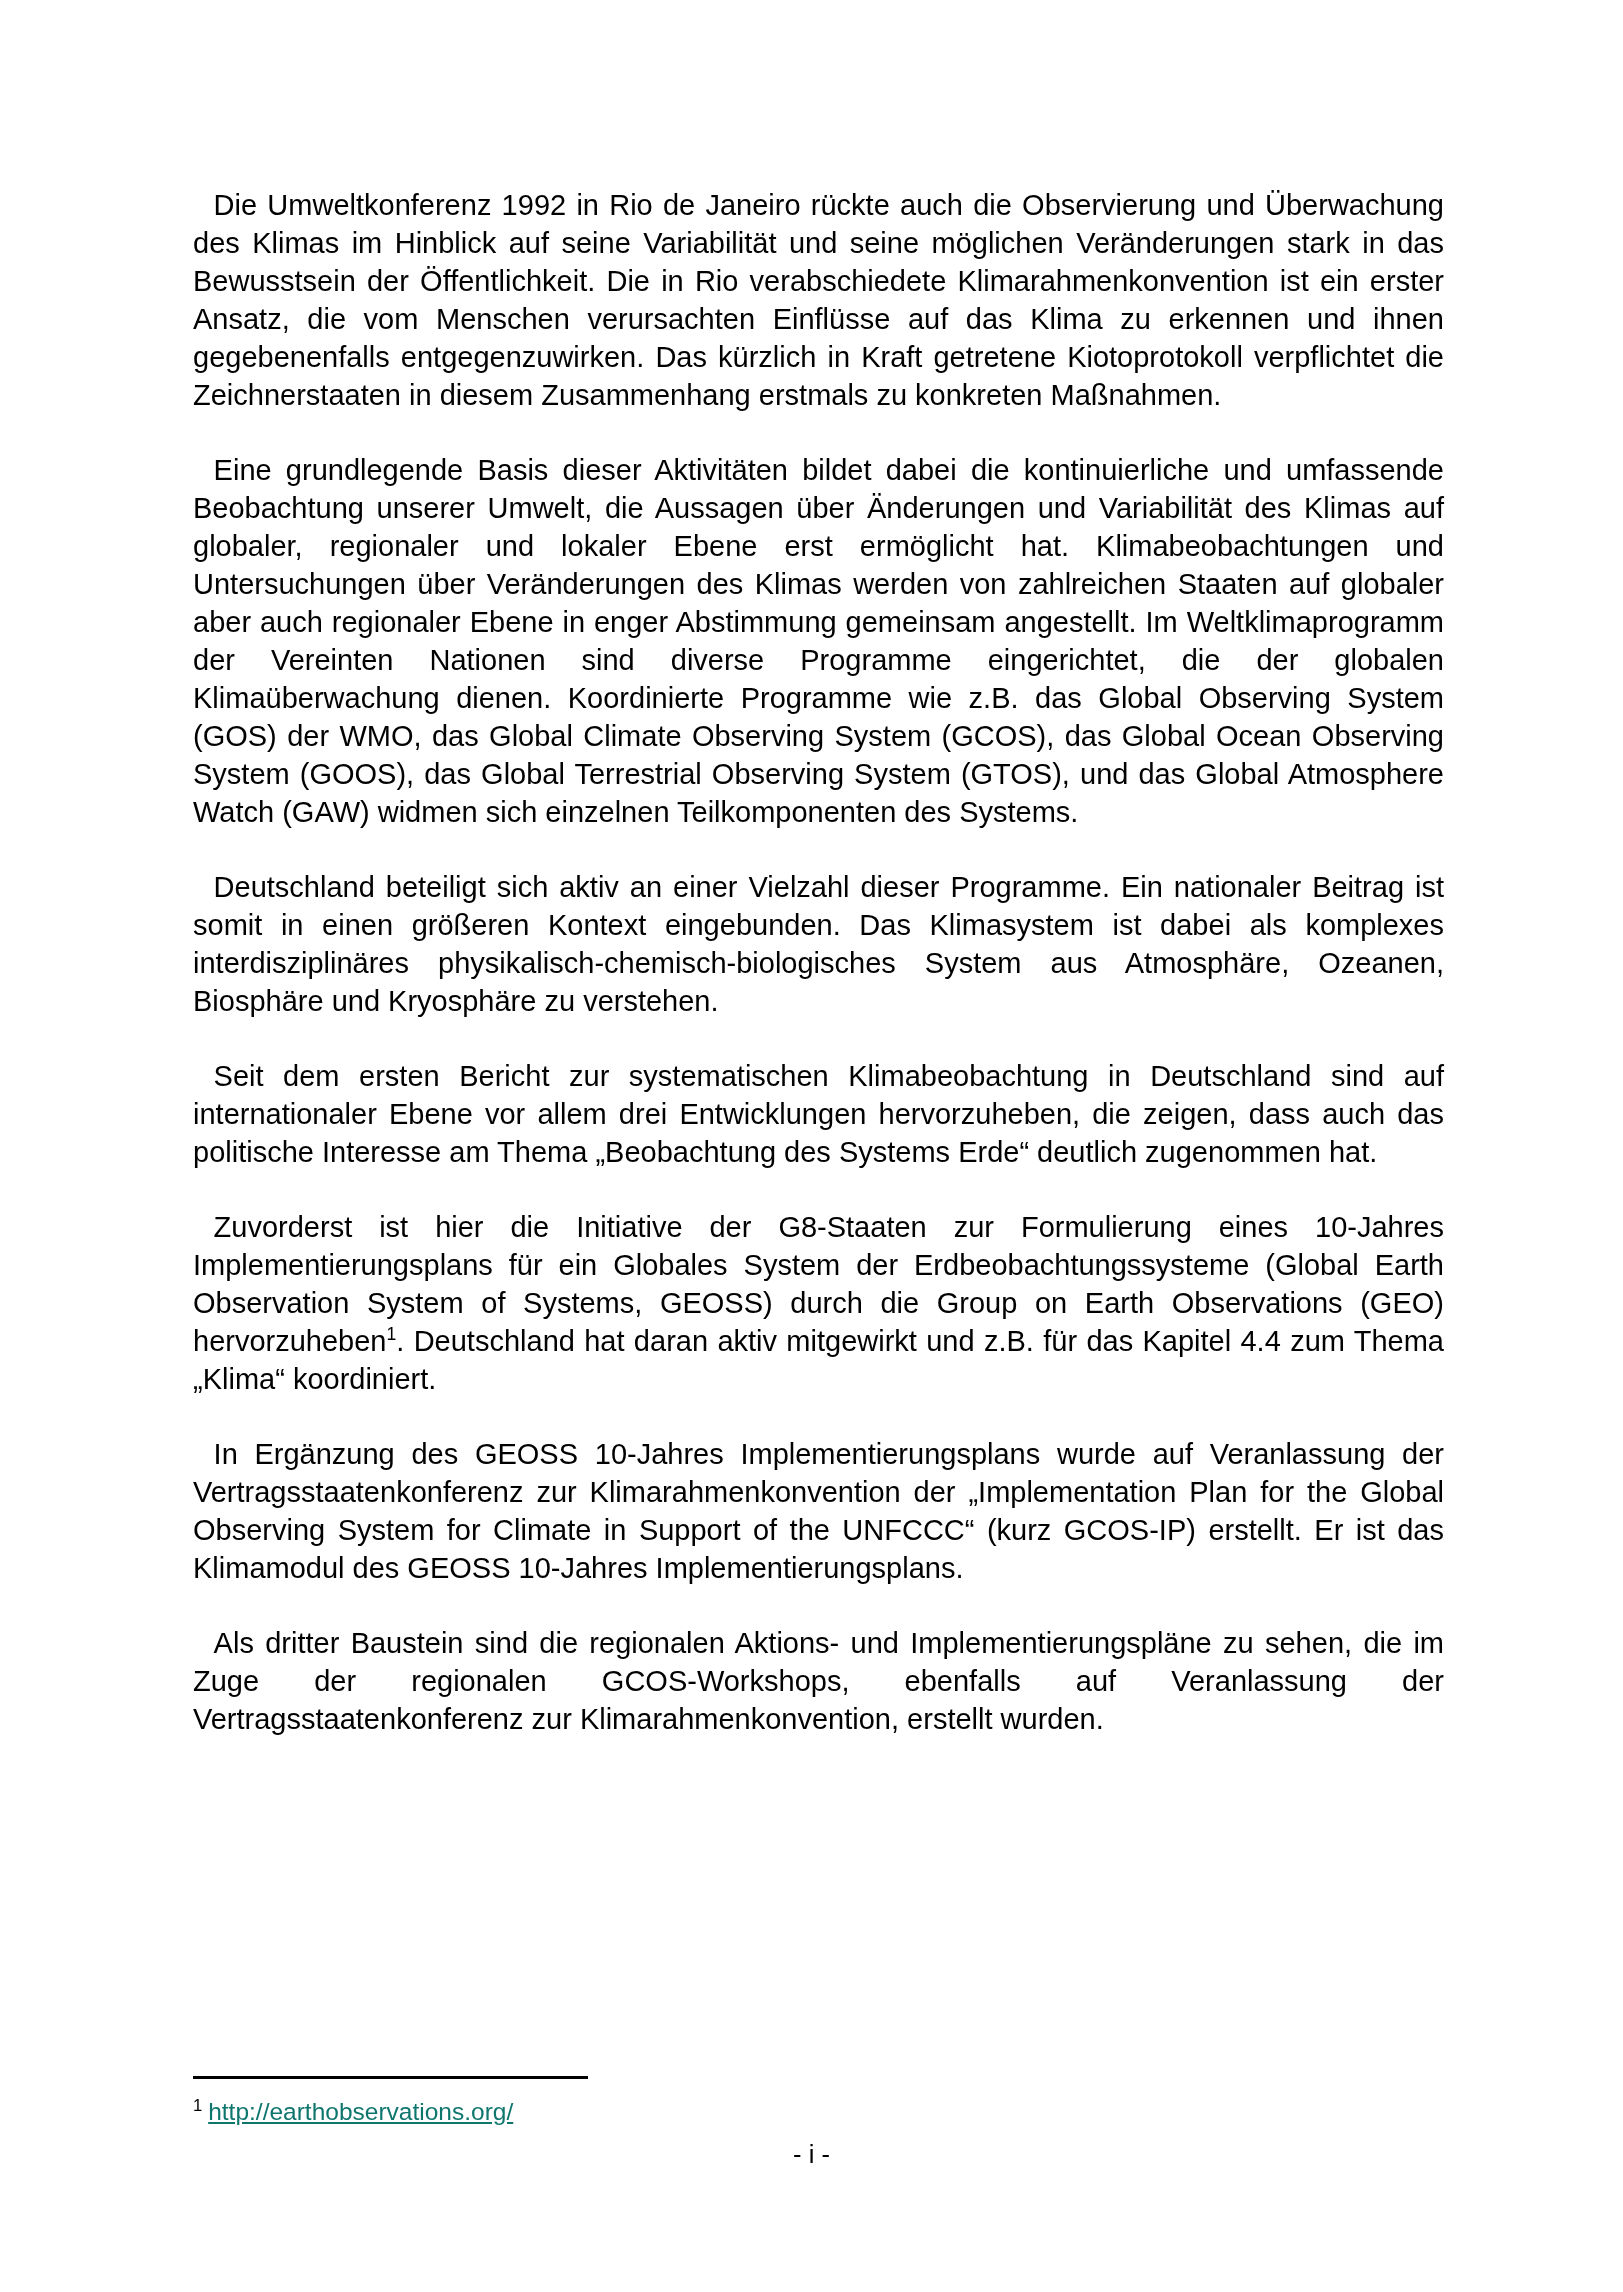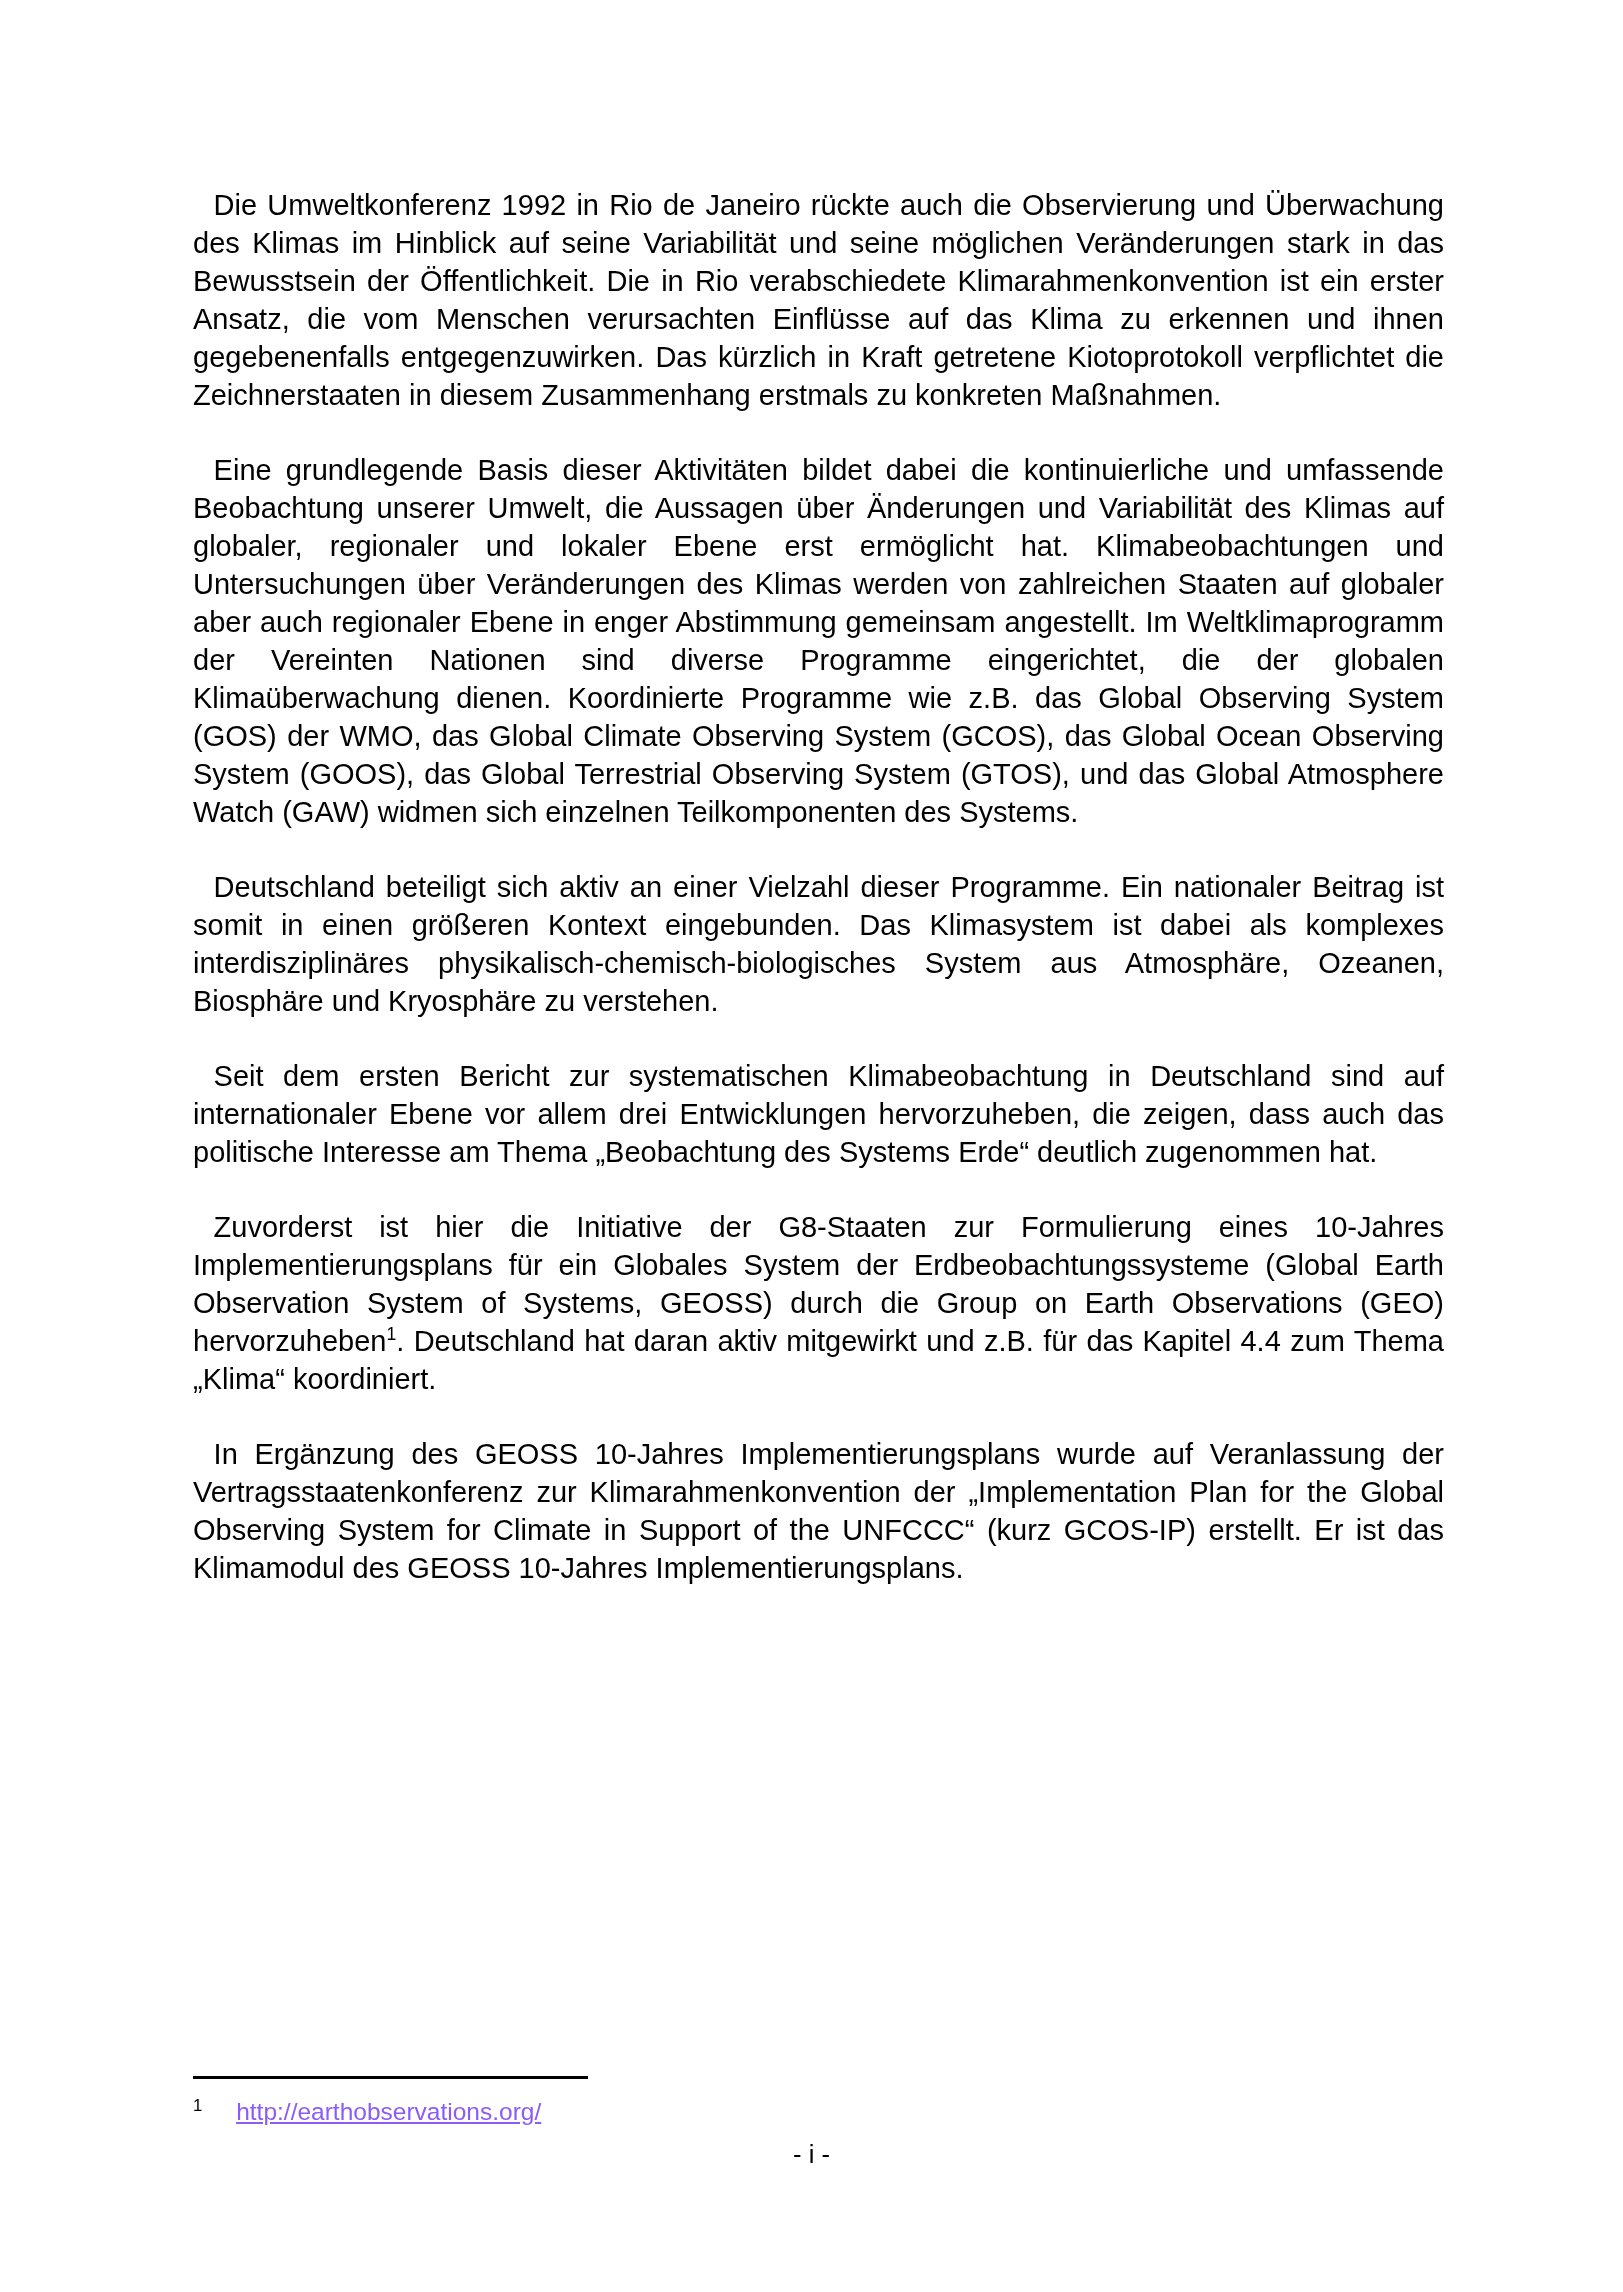--- a/index.html
+++ b/index.html
@@ -15,40 +15,41 @@
   }
   .para sup { font-size: 17.6px; line-height: 0; }
   .fn-rule {
     position: absolute; left: 193px; top: 2076px; width: 395px; height: 2.9px; background: #000;
   }
   .footnote {
     position: absolute; left: 193px; top: 2096px; font-family: "Liberation Sans", sans-serif;
     font-size: 24.5px; color: #000;
   }
   .footnote sup { font-size: 16.7px; margin-right: 5.9px; }
-  .footnote a { color: #8b5cf6; text-decoration: underline; margin-left: 28px; }
+  .footnote a { color: #0f766e; text-decoration: underline; }
   .pagenum {
     position: absolute; left: 0; width: 1623px; top: 2140px; text-align: center;
     font-family: "Liberation Sans", sans-serif; font-size: 25.5px; color: #000;
     padding-left: 0;
   }
 </style>
 </head>
 <body>
 
 <div class="page">
 
   <p class="para">Die Umweltkonferenz 1992 in Rio de Janeiro rückte auch die Observierung und Überwachung des Klimas im Hinblick auf seine Variabilität und seine möglichen Veränderungen stark in das Bewusstsein der Öffentlichkeit. Die in Rio verabschiedete Klimarahmenkonvention ist ein erster Ansatz, die vom Menschen verursachten Einflüsse auf das Klima zu erkennen und ihnen gegebenenfalls entgegenzuwirken. Das kürzlich in Kraft getretene Kiotoprotokoll verpflichtet die Zeichnerstaaten in diesem Zusammenhang erstmals zu konkreten Maßnahmen.</p>
   <p class="para">Eine grundlegende Basis dieser Aktivitäten bildet dabei die kontinuierliche und umfassende Beobachtung unserer Umwelt, die Aussagen über Änderungen und Variabilität des Klimas auf globaler, regionaler und lokaler Ebene erst ermöglicht hat. Klimabeobachtungen und Untersuchungen über Veränderungen des Klimas werden von zahlreichen Staaten auf globaler aber auch regionaler Ebene in enger Abstimmung gemeinsam angestellt. Im Weltklimaprogramm der Vereinten Nationen sind diverse Programme eingerichtet, die der globalen Klimaüberwachung dienen. Koordinierte Programme wie z.B. das Global Observing System (GOS) der WMO, das Global Climate Observing System (GCOS), das Global Ocean Observing System (GOOS), das Global Terrestrial Observing System (GTOS), und das Global Atmosphere Watch (GAW) widmen sich einzelnen Teilkomponenten des Systems.</p>
   <p class="para">Deutschland beteiligt sich aktiv an einer Vielzahl dieser Programme. Ein nationaler Beitrag ist somit in einen größeren Kontext eingebunden. Das Klimasystem ist dabei als komplexes interdisziplinäres physikalisch-chemisch-biologisches System aus Atmosphäre, Ozeanen, Biosphäre und Kryosphäre zu verstehen.</p>
   <p class="para">Seit dem ersten Bericht zur systematischen Klimabeobachtung in Deutschland sind auf internationaler Ebene vor allem drei Entwicklungen hervorzuheben, die zeigen, dass auch das politische Interesse am Thema „Beobachtung des Systems Erde“ deutlich zugenommen hat.</p>
   <p class="para">
     <span>Zuvorderst ist hier die Initiative der G8-Staaten zur Formulierung eines 10-Jahres Implementierungsplans für ein Globales System der Erdbeobachtungssysteme (Global Earth Observation System of Systems, GEOSS) durch die Group on Earth Observations (GEO) hervorzuheben</span><sup>1</sup><span>. Deutschland hat daran aktiv mitgewirkt und z.B. für das Kapitel 4.4 zum Thema „Klima“ koordiniert.</span>
   </p>
   <p class="para">In Ergänzung des GEOSS 10-Jahres Implementierungsplans wurde auf Veranlassung der Vertragsstaatenkonferenz zur Klimarahmenkonvention der „Implementation Plan for the Global Observing System for Climate in Support of the UNFCCC“ (kurz GCOS-IP) erstellt. Er ist das Klimamodul des GEOSS 10-Jahres Implementierungsplans.</p>
+  <p class="para">Als dritter Baustein sind die regionalen Aktions- und Implementierungspläne zu sehen, die im Zuge der regionalen GCOS-Workshops, ebenfalls auf Veranlassung der Vertragsstaatenkonferenz zur Klimarahmenkonvention, erstellt wurden.</p>
 </div>
 
 <div class="fn-rule"></div>
 <div class="footnote">
   <sup>1</sup><a>http://earthobservations.org/</a>
 </div>
 
 <div class="pagenum">- i -</div>
 
 

